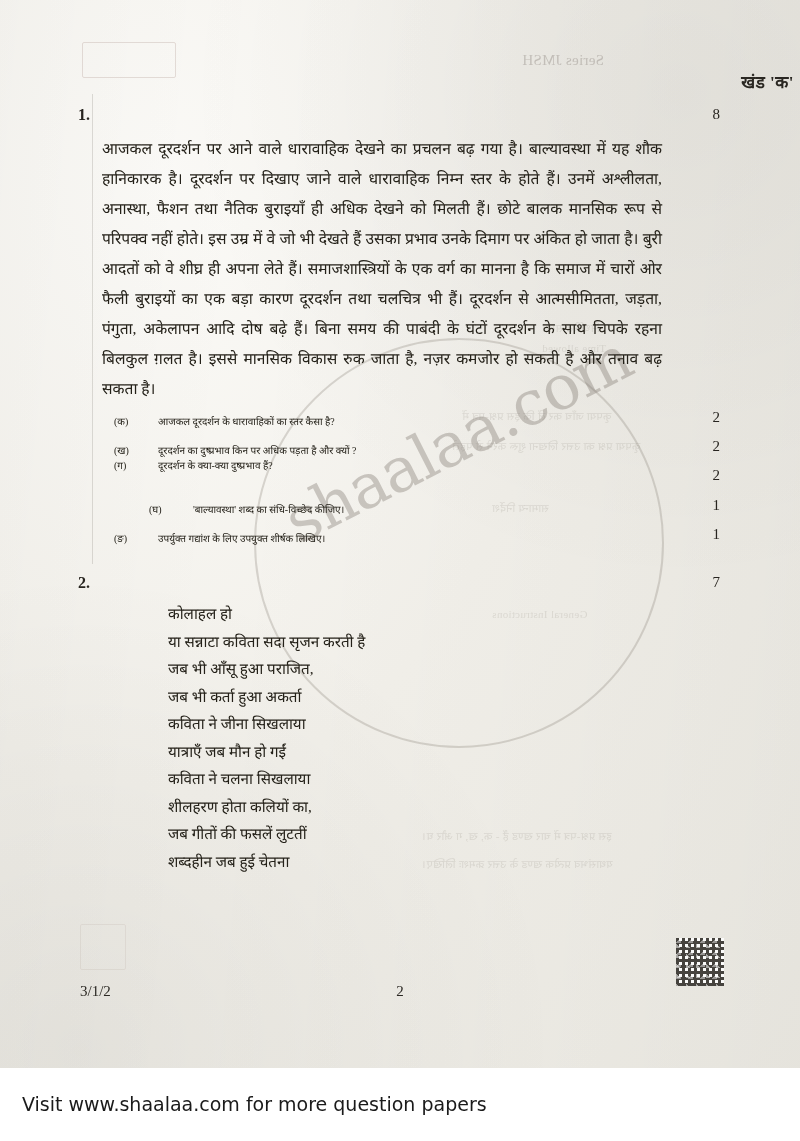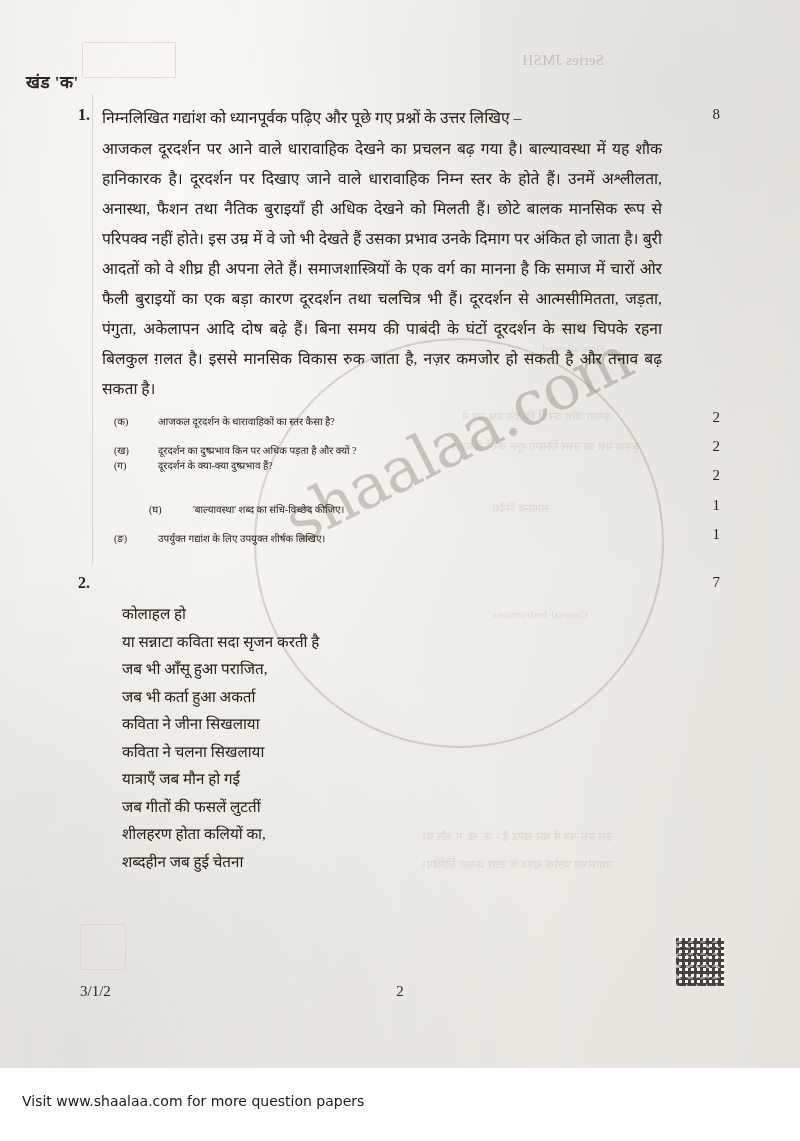--- a/index.html
+++ b/index.html
@@ -84,23 +84,23 @@
     color: rgba(130,122,114,0.38);
     transform: rotate(-27deg);
     letter-spacing: -1px;
     pointer-events: none;
     white-space: nowrap;
   }
 
   .section-title {
     position: absolute;
     top: 62px;
-    left: 4px;
+    left: 16px;
     width: 756px;
-    text-align: left;
+    text-align: right;
     font-size: 17px;
     font-weight: bold;
     color: #2a2722;
     letter-spacing: .5px;
   }
 
   .qnum {
     position: absolute;
     font-size: 16px;
     font-weight: bold;
@@ -137,21 +137,21 @@
     width: 44px;
   }
 
   .poem {
     position: absolute;
     left: 100px;
     font-size: 15.2px;
     line-height: 27.5px;
     color: #242119;
   }
-  .poem div { white-space: nowrap; }
+  .poem div { white-space: nowrap; margin-left: 46px; }
 
   .footer-code {
     position: absolute;
     left: 58px;
     top: 975px;
     font-size: 15px;
     color: #2b2823;
   }
   .page-number {
     position: absolute;
@@ -192,21 +192,21 @@
     top: 1068px;
     width: 800px;
     height: 73px;
     background: #ffffff;
   }
   .banner-text {
     position: absolute;
     left: 22px;
     top: 1093px;
     font-family: "DejaVu Sans", sans-serif;
-    font-size: 14px;
+    font-size: 19px;
     color: #1a1a1a;
   }
 
   
   .crease {
     position: absolute;
     left: 70px;
     top: 86px;
     width: 1px;
     height: 470px;
@@ -235,21 +235,20 @@
     <div class="crease"></div>
 
     <div class="watermark-ring"></div>
     <div class="watermark-text">shaalaa.com</div>
 
     <div class="section-title">खंड 'क'</div>
 
     <div class="qnum" style="left:56px; top:98px;">1.</div>
     <div class="marks" style="top:98px;">8</div>
 
-    <div class="q-body" style="top:96px; line-height:28px; white-space:nowrap;">निम्नलिखित गद्यांश को ध्यानपूर्वक पढ़िए और पूछे गए प्रश्नों के उत्तर लिखिए –</div>
     <div class="q-body" style="top:126px;">आजकल दूरदर्शन पर आने वाले धारावाहिक देखने का प्रचलन बढ़ गया है। बाल्यावस्था में यह शौक हानिकारक है। दूरदर्शन पर दिखाए जाने वाले धारावाहिक निम्न स्तर के होते हैं। उनमें अश्लीलता, अनास्था, फैशन तथा नैतिक बुराइयाँ ही अधिक देखने को मिलती हैं। छोटे बालक मानसिक रूप से परिपक्व नहीं होते। इस उम्र में वे जो भी देखते हैं उसका प्रभाव उनके दिमाग पर अंकित हो जाता है। बुरी आदतों को वे शीघ्र ही अपना लेते हैं। समाजशास्त्रियों के एक वर्ग का मानना है कि समाज में चारों ओर फैली बुराइयों का एक बड़ा कारण दूरदर्शन तथा चलचित्र भी हैं। दूरदर्शन से आत्मसीमितता, जड़ता, पंगुता, अकेलापन आदि दोष बढ़े हैं। बिना समय की पाबंदी के घंटों दूरदर्शन के साथ चिपके रहना बिलकुल ग़लत है। इससे मानसिक विकास रुक जाता है, नज़र कमजोर हो सकती है और तनाव बढ़ सकता है।</div>
 
     <div class="subq" style="top:400px;">
       <span class="lbl">(क)</span><span>आजकल दूरदर्शन के धारावाहिकों का स्तर कैसा है?</span>
     </div>
     <div class="marks" style="top:401px;">2</div>
 
     <div class="subq" style="top:429px;">
       <span class="lbl">(ख)</span><span>दूरदर्शन का दुष्प्रभाव किन पर अधिक पड़ता है और क्यों ?</span>
     </div>
@@ -272,24 +271,24 @@
 
     <div class="qnum" style="left:56px; top:566px;">2.</div>
     <div class="marks" style="top:566px;">7</div>
 
     <div class="poem" style="top:592px;">
       <div>कोलाहल हो</div>
       <div>या सन्नाटा कविता सदा सृजन करती है</div>
       <div>जब भी आँसू हुआ पराजित,</div>
       <div>जब भी कर्ता हुआ अकर्ता</div>
       <div>कविता ने जीना सिखलाया</div>
+      <div>यात्राएँ जब मौन हो गईं</div>
       <div>कविता ने चलना सिखलाया</div>
-      <div>यात्राएँ जब मौन हो गईं</div>
+      <div>शीलहरण होता कलियों का,</div>
       <div>जब गीतों की फसलें लुटतीं</div>
-      <div>शीलहरण होता कलियों का,</div>
       <div>शब्दहीन जब हुई चेतना</div>
     </div>
 
     <div class="footer-code">3/1/2</div>
     <div class="page-number">2</div>
     <div class="qr"></div>
 
   </div>
 
   <div class="banner"></div>

